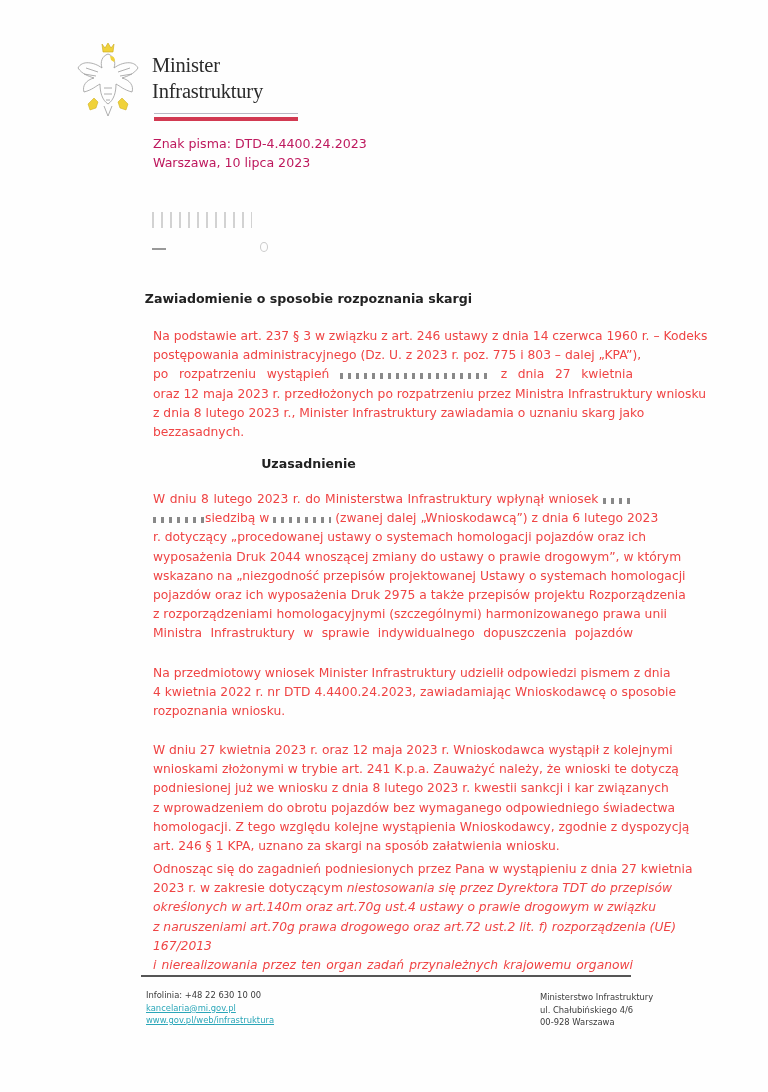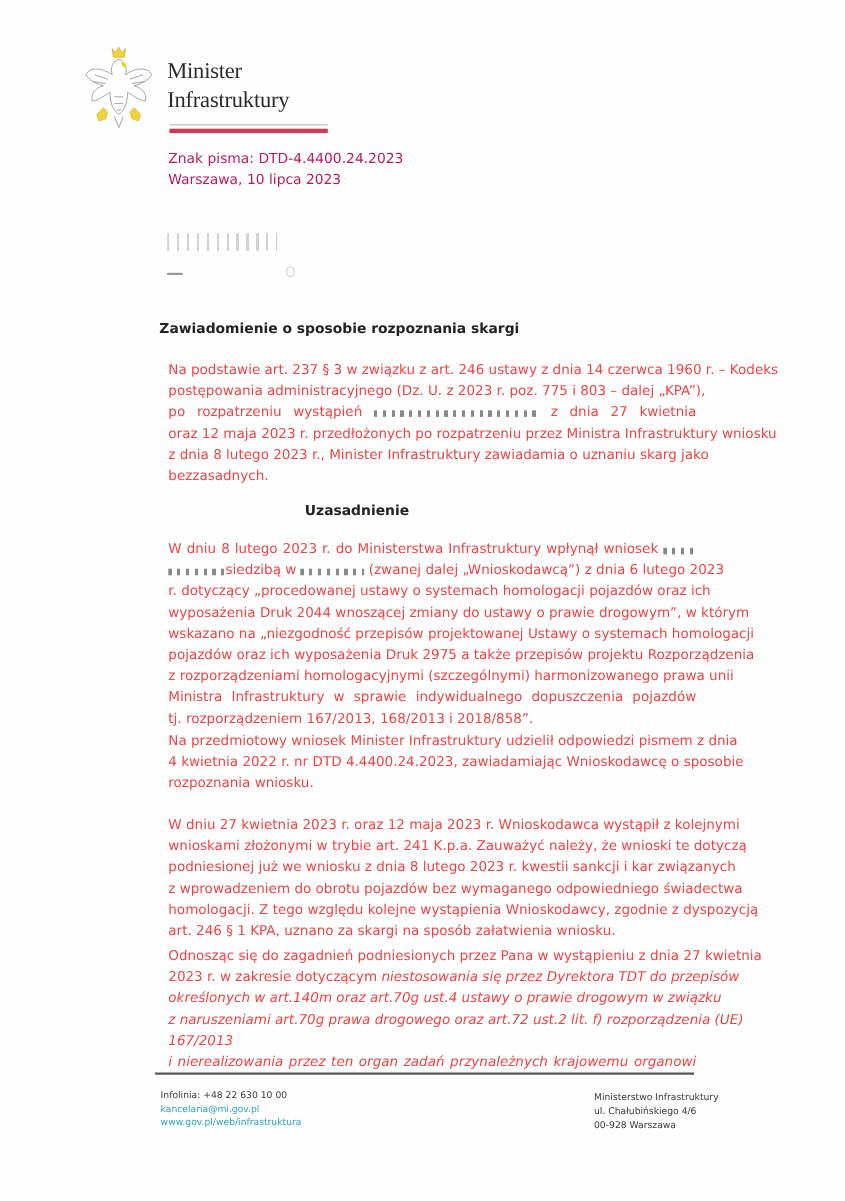--- a/index.html
+++ b/index.html
@@ -18,41 +18,41 @@
 
   .redacted { position: absolute; left: 152px; top: 210px; width: 120px; height: 44px; }
   .redacted .r1 { position:absolute; left:0; top:2px; width:100px; height:16px;
      background: repeating-linear-gradient(90deg, rgba(60,60,60,0.5) 0 2px, transparent 2px 9px); opacity: .45; }
   .redacted .r2 { position:absolute; left:0; top:30px; width:14px; height:8px; border-bottom:2px solid #555; opacity:.6; }
   .redacted .r3 { position:absolute; left:108px; top:32px; width:6px; height:8px; border:1px solid #999; border-radius:50%; opacity:.5; }
 
   .title { position: absolute; left: 0; width: 617px; text-align: center; font-weight: bold;
            font-size: 12.6px; color: #222; }
   .t1 { top: 291px; }
-  .t2 { top: 456px; margin-left: 16px; }
+  .t2 { top: 456px; }
 
   .para { position: absolute; left: 153px; width: 480px; font-size: 12.3px; line-height: 19.2px;
           text-align: justify; color: #ef4444; }
   .para .line { display: block; text-align: justify; text-align-last: justify; white-space: nowrap; }
   .para .line.last { text-align-last: left; }
   .p1 { top: 327px; }
   .p2 { top: 490px; }
   .p3 { top: 664px; }
   .p4 { top: 741px; }
   .p5 { top: 860px; }
   .it { font-style: italic; }
   .blur { display: inline-block; color: transparent; letter-spacing: 2px;
           background: repeating-linear-gradient(90deg, rgba(40,40,40,.55) 0 3px, transparent 3px 8px);
           background-size: 100% 6px; background-repeat: no-repeat; background-position: 0 8px; }
   .blur-short { width: 30px; }
 
   .bottom-rule { position: absolute; left: 141px; top: 975px; width: 490px; height: 1.5px; background: #555; }
 
   .footer-left { position: absolute; left: 146px; top: 989px; font-size: 8.4px; line-height: 12.5px; color: #3a3a3a; }
-  .footer-left .link { color: #2aa6b8; }
+  .footer-left .link { color: #2aa6b8; text-decoration: underline; }
   .footer-right { position: absolute; left: 540px; top: 991px; font-size: 8.4px; line-height: 12.5px; color: #3a3a3a; }
 </style>
 </head>
 <body>
 
 <div class="page">
 
   <svg class="emblem" viewBox="0 0 68 84">
     <g fill="none" stroke="#9a9a9a" stroke-width="0.8">
       <path d="M34 16 C28 18 26 24 28 30 C20 24 8 22 4 30 C8 36 14 38 20 40 C12 42 8 48 10 54 C18 52 22 48 26 46 C26 54 28 62 34 66 C40 62 42 54 42 46 C46 48 50 52 58 54 C60 48 56 42 48 40 C54 38 60 36 64 30 C60 22 48 24 40 30 C42 24 40 18 34 16 Z"></path>
@@ -98,21 +98,20 @@
 
   <div class="para p2">
     <span class="line"><span>W  dniu  8  lutego  2023  r.  do  Ministerstwa  Infrastruktury  wpłynął  wniosek</span>  <span class="blur blur-short">&nbsp;</span></span>
     <span class="line"><span class="blur" style="width:52px">&nbsp;</span><span>siedzibą w</span> <span class="blur" style="width:58px">&nbsp;</span> <span>(zwanej dalej „Wnioskodawcą”) z dnia 6 lutego 2023</span></span>
     <span class="line">r.  dotyczący  „procedowanej  ustawy  o  systemach  homologacji  pojazdów  oraz  ich</span>
     <span class="line">wyposażenia Druk 2044 wnoszącej zmiany do ustawy o prawie drogowym”, w którym</span>
     <span class="line">wskazano na „niezgodność przepisów projektowanej Ustawy o systemach homologacji</span>
     <span class="line">pojazdów oraz ich wyposażenia Druk 2975 a także przepisów projektu Rozporządzenia</span>
     <span class="line">z rozporządzeniami  homologacyjnymi  (szczególnymi)  harmonizowanego  prawa  unii</span>
     <span class="line">Ministra     Infrastruktury     w     sprawie     indywidualnego     dopuszczenia     pojazdów</span>
-    <span class="line last">tj. rozporządzeniem 167/2013, 168/2013 i 2018/858”.</span>
   </div>
 
   <div class="para p3">
     <span class="line">Na  przedmiotowy  wniosek  Minister  Infrastruktury  udzielił  odpowiedzi  pismem  z  dnia</span>
     <span class="line">4 kwietnia  2022  r.  nr  DTD  4.4400.24.2023,  zawiadamiając  Wnioskodawcę  o  sposobie</span>
     <span class="line last">rozpoznania wniosku.</span>
   </div>
 
   <div class="para p4">
     <span class="line">W dniu 27 kwietnia 2023 r. oraz 12 maja 2023 r. Wnioskodawca wystąpił z kolejnymi</span>

